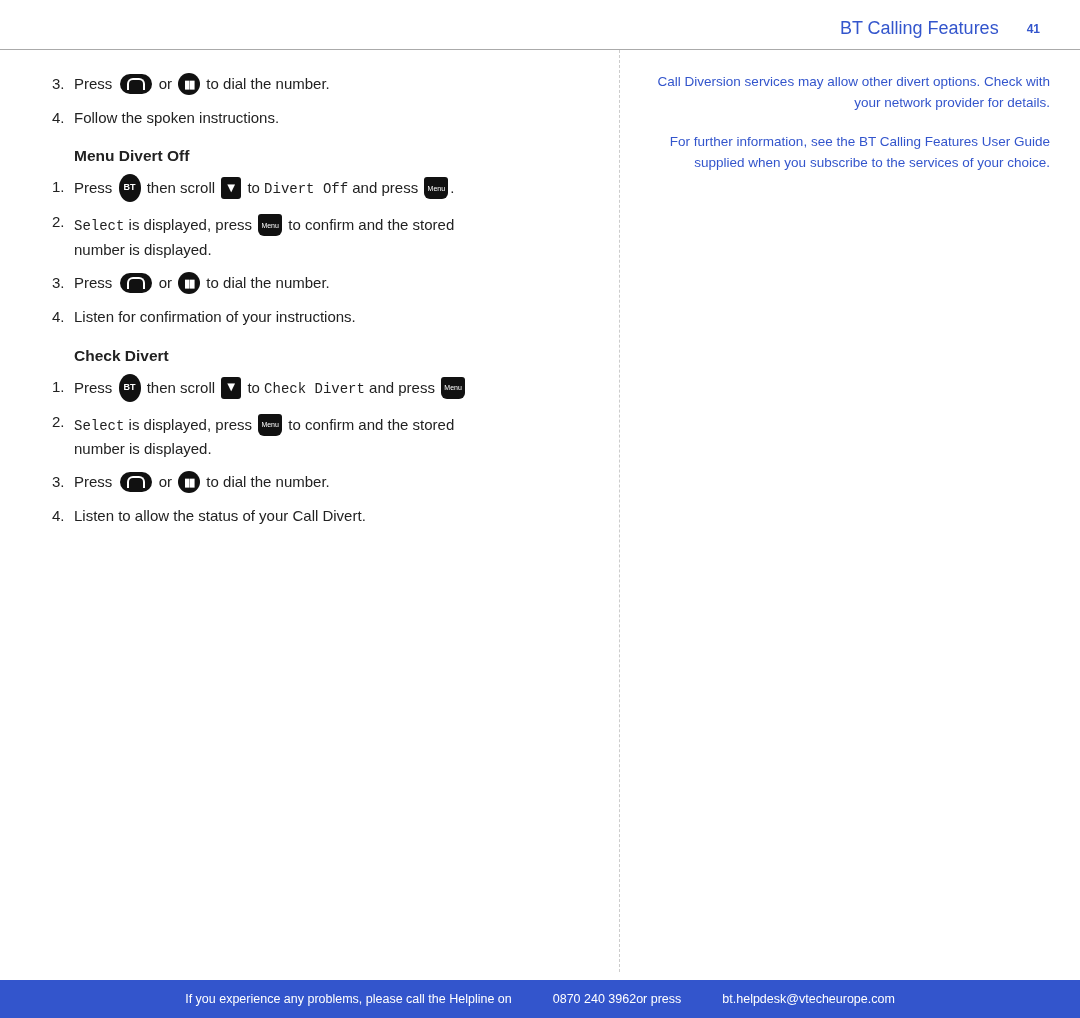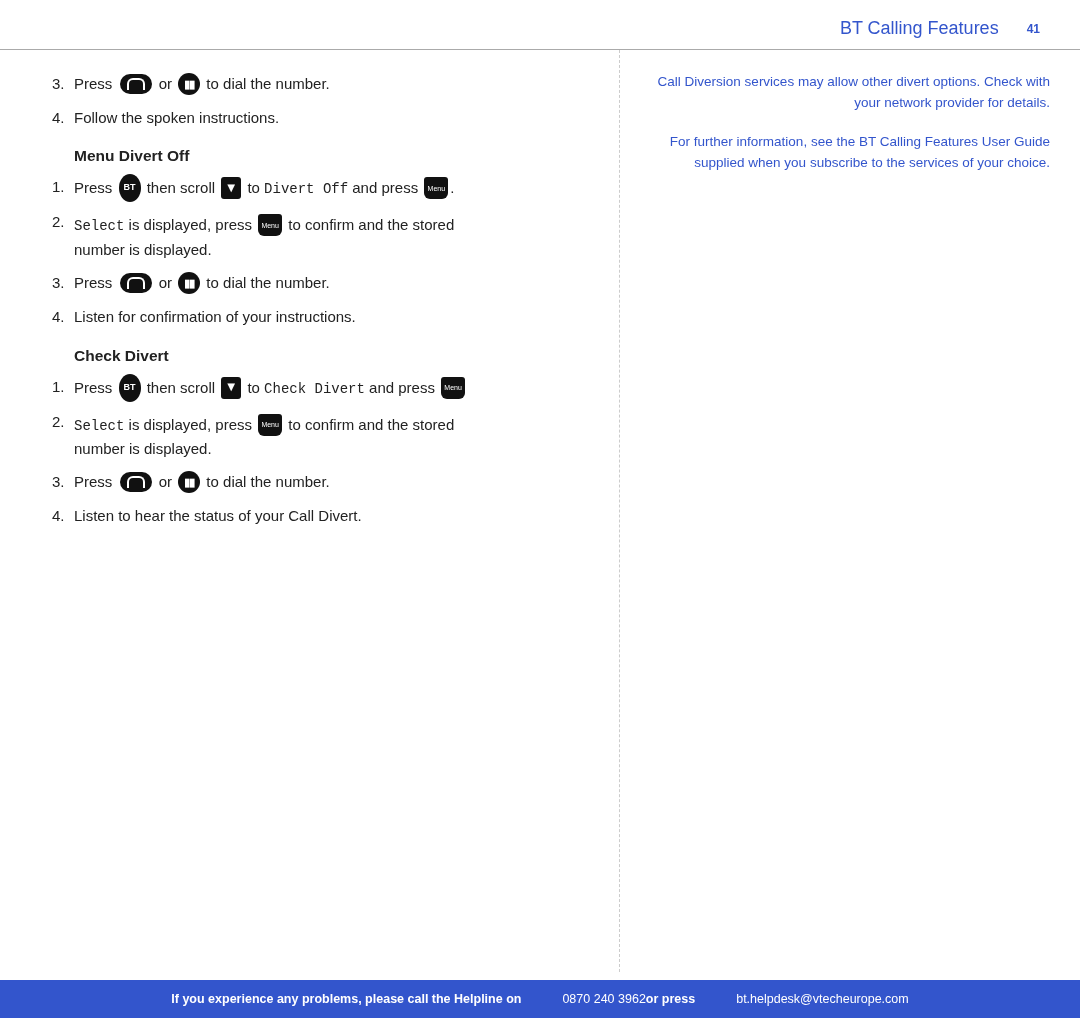--- a/index.html
+++ b/index.html
@@ -203,21 +203,21 @@
       height: 38px;
       background: #3355cc;
       display: flex;
       align-items: center;
       justify-content: center;
       color: #fff;
       font-size: 12.5px;
     }
 
     .footer-normal {
-      font-weight: bold;
+      font-weight: normal;
     }
 
     .footer-bold {
       font-weight: normal;
       padding-left: 41px;
     }
 
     .two-line-step {
       display: flex;
       align-items: flex-start;
@@ -332,21 +332,21 @@
         Press
         <span class="icon-call"></span>
         or
         <span class="icon-pause">▮▮</span>
         to dial the number.
       </span>
     </div>
 
     <div class="step-line">
       <span class="step-num">4.</span>
-      <span class="step-text">Listen to hear the status of your Call Divert.</span>
+      <span class="step-text">Listen to allow the status of your Call Divert.</span>
     </div>
 
   </div>
 
   <div class="side-col">
     <p class="side-note">Call Diversion services may allow other divert options. Check with your network provider for details.</p>
     <p class="side-note">For further information, see the BT Calling Features User Guide supplied when you subscribe to the services of your choice.</p>
   </div>
 
 </div>

